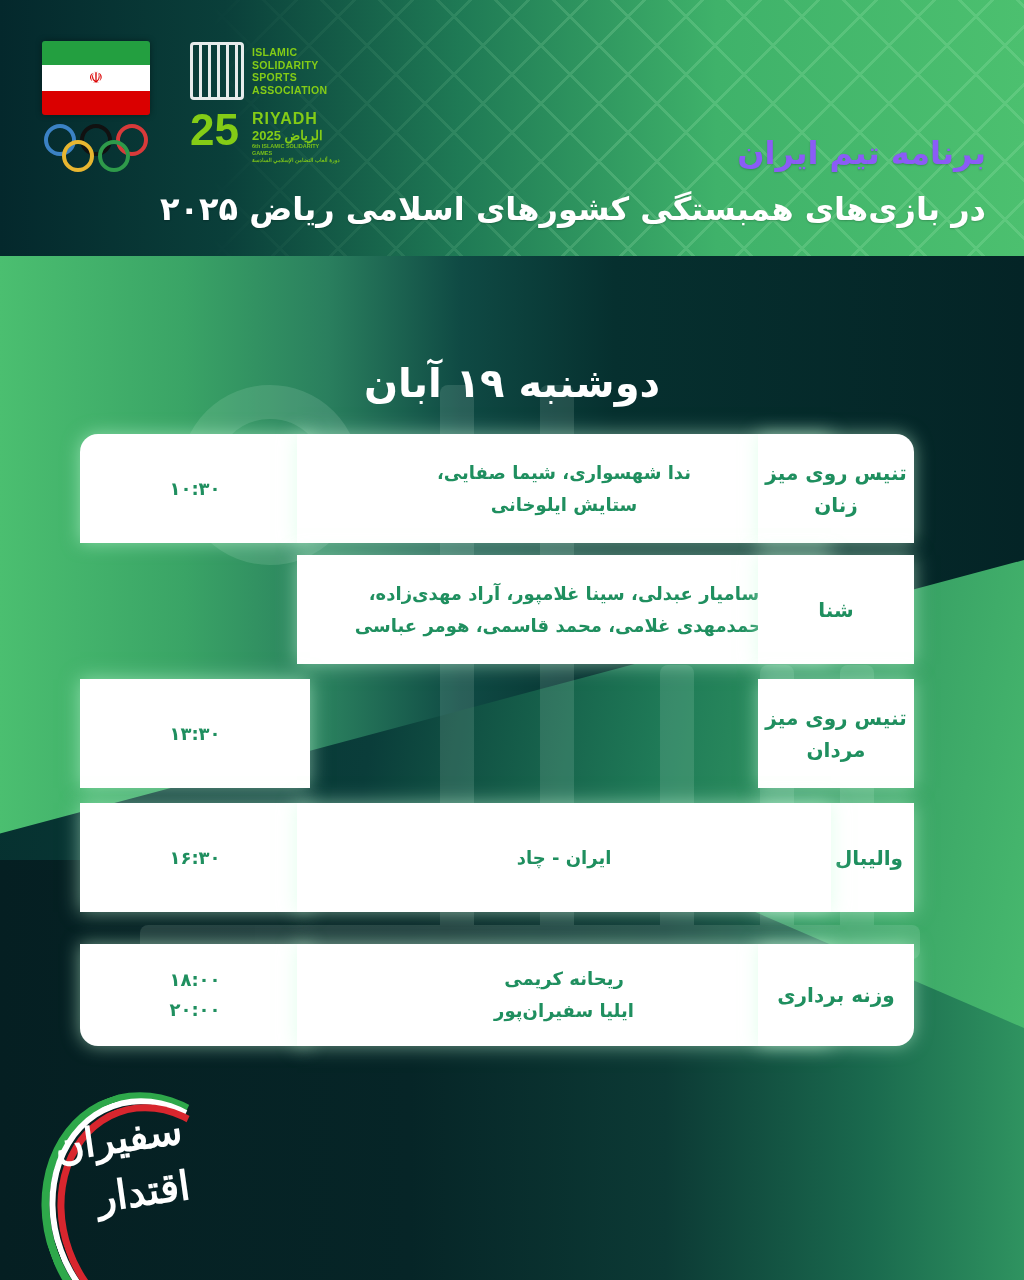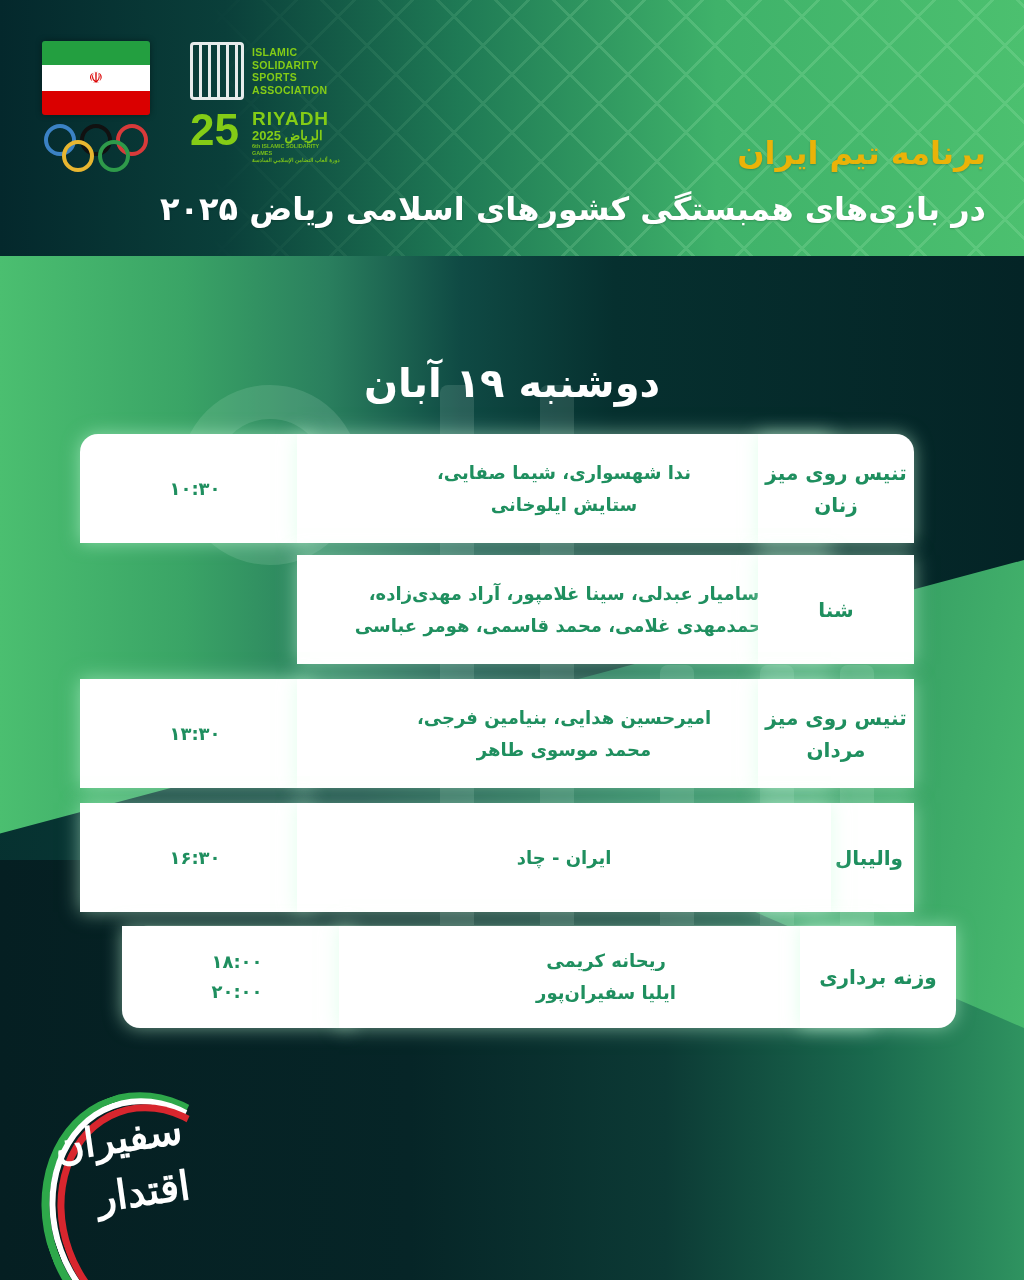--- a/index.html
+++ b/index.html
@@ -27,25 +27,25 @@
   .flag .emblem{position:absolute;left:50%;top:50%;transform:translate(-50%,-50%);color:#da0000;font-size:16px;line-height:1;}
   .rings{position:absolute;left:42px;top:122px;width:110px;height:54px;}
   .ring{position:absolute;width:32px;height:32px;border-radius:50%;border:4px solid;box-sizing:border-box;}
 
   .isa-logo{position:absolute;left:190px;top:42px;width:150px;height:128px;color:#84cc16;}
   .isa-glyph{position:absolute;left:0;top:0;width:54px;height:58px;border:3px solid #fff;border-radius:4px;box-sizing:border-box;
     background:repeating-linear-gradient(90deg,transparent 0 6px,#fff 6px 9px);opacity:.9;}
   .isa-text{position:absolute;left:62px;top:4px;font-family:"Liberation Sans",sans-serif;font-weight:700;font-size:10.5px;line-height:12.5px;letter-spacing:.3px;}
   .riyadh-25{position:absolute;left:0;top:66px;font-family:"Liberation Sans",sans-serif;font-weight:700;font-size:44px;line-height:44px;}
   .riyadh-text{position:absolute;left:62px;top:68px;font-family:"Liberation Sans",sans-serif;font-weight:700;}
-  .riyadh-text .en{font-size:19px;line-height:18px;letter-spacing:1px;}
+  .riyadh-text .en{font-size:16px;line-height:18px;letter-spacing:1px;}
   .riyadh-text .yr{font-size:13px;line-height:15px;}
   .riyadh-text .sub{font-size:5.5px;line-height:7px;opacity:.9;}
 
-  .title1{position:absolute;right:38px;top:134px;color:#eab308;font-weight:700;font-size:32px;direction:rtl;white-space:nowrap;text-shadow:0 1px 2px rgba(0,0,0,.2);}
+  .title1{position:absolute;right:38px;top:134px;color:#8b5cf6;font-weight:700;font-size:32px;direction:rtl;white-space:nowrap;text-shadow:0 1px 2px rgba(0,0,0,.2);}
   .title2{position:absolute;right:38px;top:190px;color:#fff;font-weight:700;font-size:32px;direction:rtl;white-space:nowrap;text-shadow:0 1px 2px rgba(0,0,0,.2);}
 
   .date{position:absolute;left:0;width:1024px;top:360px;text-align:center;color:#fff;font-weight:700;font-size:40px;direction:rtl;}
 
   .table{position:absolute;left:80px;top:434px;width:864px;height:594px;}
   .row{position:absolute;left:0;width:864px;height:109px;}
   .cell{position:absolute;top:0;height:109px;background:#fff;display:flex;align-items:center;justify-content:center;text-align:center;
     color:#1f8f5f;font-weight:700;direction:rtl;box-shadow:0 0 18px rgba(200,255,220,.55);}
   .c-time{left:0;width:230px;font-size:18px;line-height:30px;}
   .c-names{left:217px;width:534px;font-size:18px;line-height:32px;}
@@ -125,31 +125,29 @@
     <div class="cell c-sport ml">تنیس روی میز
 زنان</div>
   </div>
   <div class="row" style="top:121px;">
     <div class="cell c-names ml">سامیار عبدلی، سینا غلامپور، آراد مهدی‌زاده،
 محمدمهدی غلامی، محمد قاسمی، هومر عباسی</div>
     <div class="cell c-sport ml">شنا</div>
   </div>
   <div class="row" style="top:245px;">
     <div class="cell c-time ml">۱۳:۳۰</div>
-    <div class="cell c-names ml">امیرحسین هدایی، بنیامین فرجی،
-محمد موسوی طاهر</div>
     <div class="cell c-sport ml">تنیس روی میز
 مردان</div>
   </div>
   <div class="row" style="top:369px;">
     <div class="cell c-time ml">۱۶:۳۰</div>
     <div class="cell c-sport ml">والیبال مردان</div>
     <div class="cell c-names ml">ایران - چاد</div>
   </div>
-  <div class="row last" style="top:492px;height:102px;margin-left:42px;">
+  <div class="row last" style="top:510px;height:102px;">
     <div class="cell c-time ml" style="height:102px;">۱۸:۰۰
 ۲۰:۰۰</div>
     <div class="cell c-names ml" style="height:102px;">ریحانه کریمی
 ایلیا سفیران‌پور</div>
     <div class="cell c-sport ml" style="height:102px;">وزنه برداری</div>
   </div>
 </div>
 
 <div class="brand">
   <div class="stripe" style="left:14px;top:20px;width:200px;height:240px;border-width:8px;border-left-color:#2ea84a;border-top-color:#2ea84a;transform:rotate(-20deg);"></div>

